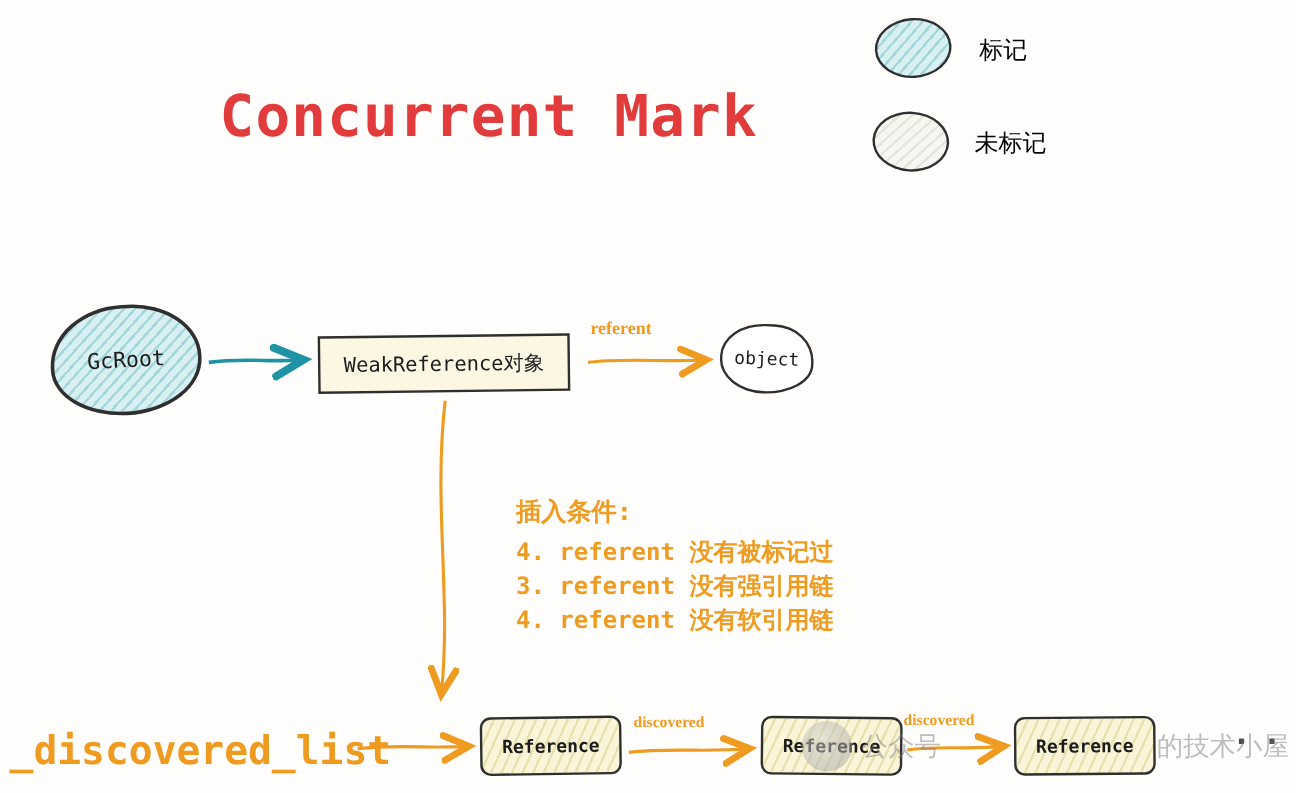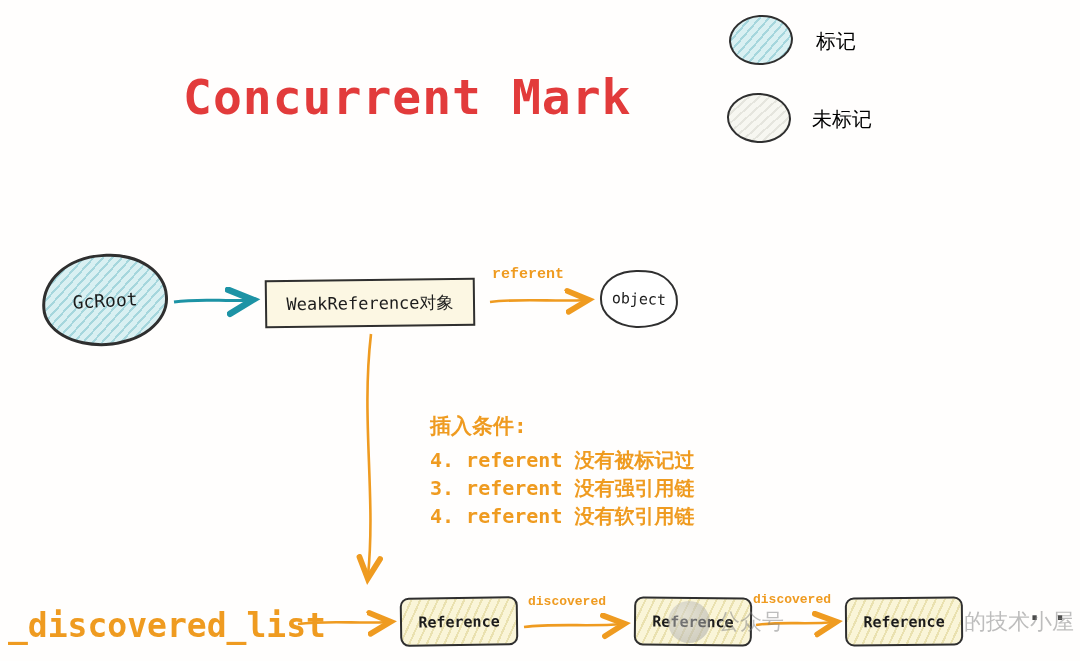--- a/index.html
+++ b/index.html
@@ -52,21 +52,21 @@
     font-size:15px;color:#1c1c1c;z-index:2;
   }
   .refbox{
     width:118px;height:49px;
     background:repeating-linear-gradient(115deg, rgba(185,165,55,0.25) 0px, rgba(185,165,55,0.25) 2px, transparent 2px, transparent 8px), #faf5d8;
     border:2.5px solid #2f2f2f;border-radius:9px;box-sizing:border-box;
     display:flex;align-items:center;justify-content:center;
     font-size:15px;font-weight:bold;color:#1c1c1c;z-index:2;
   }
   .orange-label{
-    font-family:Liberation Mono, monospace;
+    font-family:Liberation Serif, serif;
     font-weight:bold;color:#ef9b20;white-space:nowrap;z-index:2;
   }
   .conditions{
     left:430px;top:372px;color:#ef9b20;
     font-family:"DejaVu Sans Mono", monospace;font-weight:bold;
     font-size:20px;line-height:28px;white-space:nowrap;z-index:2;
   }
   .conditions .hd{margin-bottom:6px;font-size:21px;margin-top:40px;}
   .dlist{
     left:8px;top:606px;font-size:33px;font-weight:bold;color:#ef9b20;

